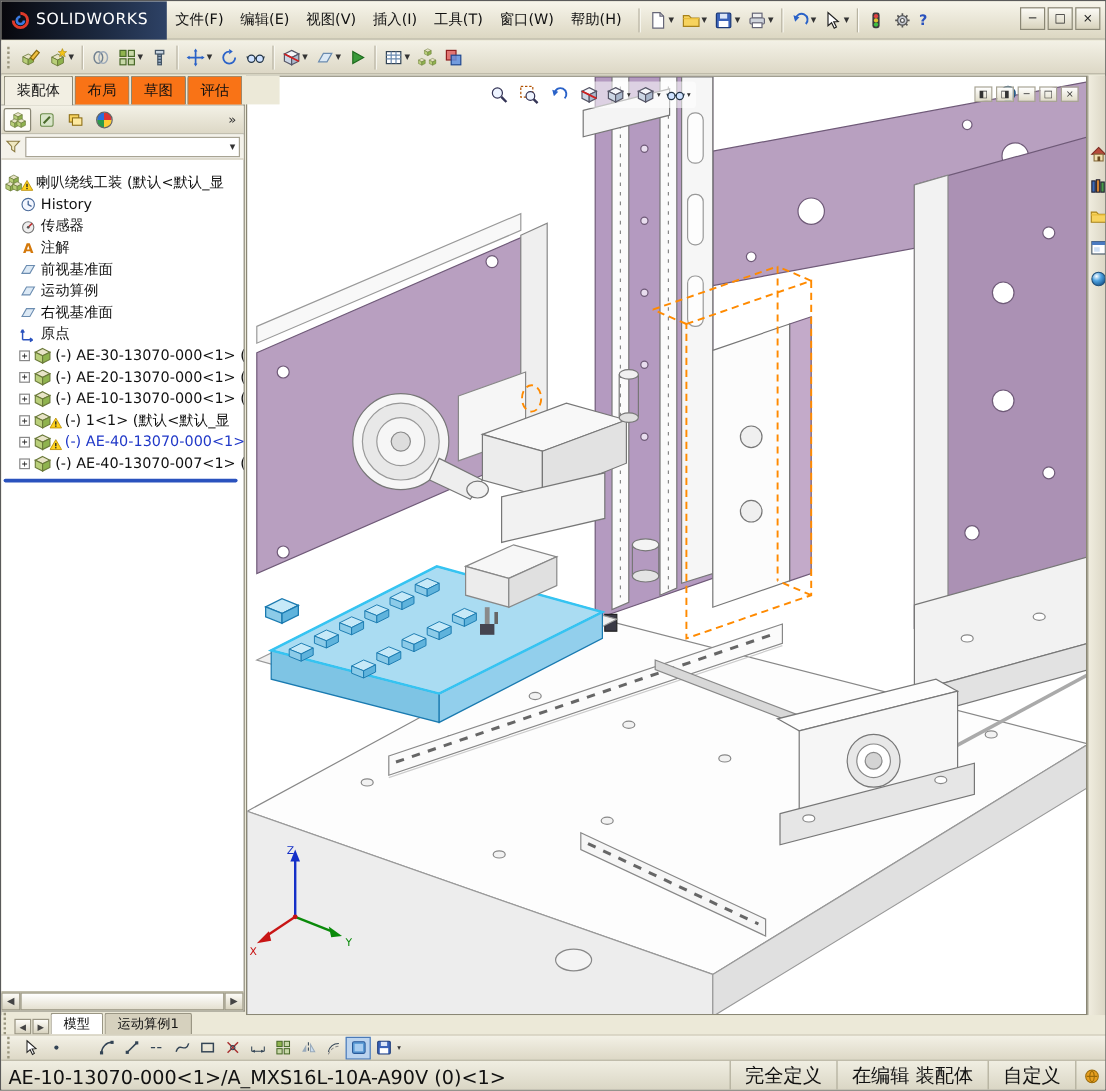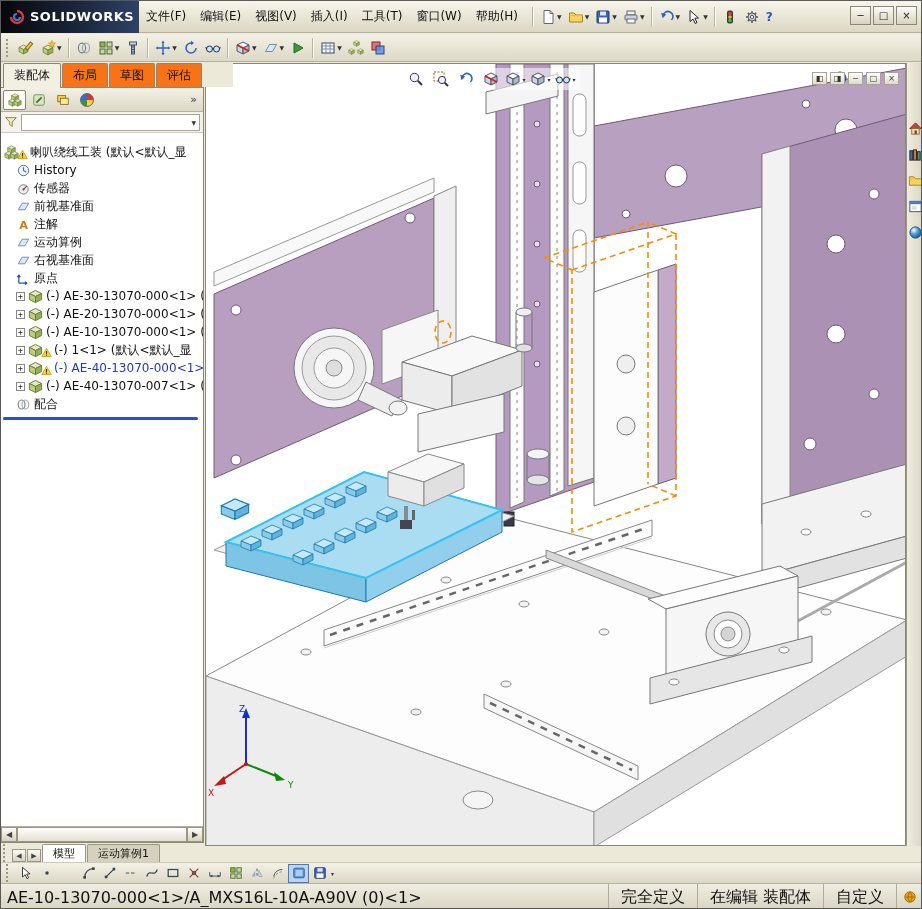--- a/index.html
+++ b/index.html
@@ -2,21 +2,21 @@
 <html><head>
 <meta charset="utf-8">
 <style>
 *{box-sizing:border-box;margin:0;padding:0}
 html,body{width:922px;height:909px}
 body{font-family:"DejaVu Sans","Liberation Sans",sans-serif;font-size:12px;color:#111;background:#ece9d8;overflow:hidden;-webkit-user-select:none;user-select:none}
 .app{position:relative;width:922px;height:909px;border:1px solid #5a5a5a;background:#ece9d8;overflow:hidden}
 
 .titlebar{position:absolute;left:0;top:0;width:100%;height:32px;background:linear-gradient(#f7f5eb,#dcd7c2);border-bottom:1px solid #b5b1a0;display:flex;align-items:center}
 .logo{width:138px;height:32px;background:linear-gradient(90deg,#07070c,#1c2940 60%,#2e4266);color:#fff;display:flex;align-items:center;gap:5px;padding-left:8px;flex:none}
-.logo-text{font-size:13px;font-weight:bold;letter-spacing:.5px}
+.logo-text{font-size:13px;font-weight:normal;letter-spacing:.5px}
 .menus{display:flex;}
 .menu{padding:4px 7px;cursor:default}
 .qt{display:flex;align-items:center;margin-left:4px}
 .qbtn{display:inline-flex;align-items:center;height:24px;padding:1px 2px;border:1px solid transparent}
 .dd{font-size:6px;color:#333;margin-left:1px}
 .sep{width:2px;height:20px;border-left:1px solid #b8b4a2;border-right:1px solid #fbfaf4;margin:0 3px;flex:none}
 .grip{width:5px;height:18px;border-left:2px dotted #9a967f;margin:0 4px 0 2px;flex:none}
 .wc{position:absolute;right:4px;top:5px;display:flex;gap:2px}
 .wcbtn{width:21px;height:19px;border:1px solid #8a8775;background:linear-gradient(#fcfbf6,#d8d3bd);display:flex;align-items:center;justify-content:center;font-size:10px;color:#222}
 
@@ -522,29 +522,29 @@
         <span class="tlabel">History</span>
       </div>
       <div class="trow c">
         <svg class="ti">
             <use href="#i-sensor"></use>
           </svg>
         <span class="tlabel">传感器</span>
       </div>
       <div class="trow c">
         <svg class="ti">
+            <use href="#i-annA"></use>
+          </svg>
+        <span class="tlabel">注解</span>
+      </div>
+      <div class="trow c">
+        <svg class="ti">
             <use href="#i-plane"></use>
           </svg>
         <span class="tlabel">前视基准面</span>
-      </div>
-      <div class="trow c">
-        <svg class="ti">
-            <use href="#i-annA"></use>
-          </svg>
-        <span class="tlabel">注解</span>
       </div>
       <div class="trow c">
         <svg class="ti">
             <use href="#i-plane"></use>
           </svg>
         <span class="tlabel">运动算例</span>
       </div>
       <div class="trow c">
         <svg class="ti">
             <use href="#i-plane"></use>
@@ -597,26 +597,20 @@
             <use href="#i-warn"></use>
           </svg>
         <span class="tlabel">(-) AE-40-13070-000&lt;1&gt;</span>
       </div>
       <div class="trow c">
         <span class="exp">+</span>
         <svg class="ti">
             <use href="#i-cube"></use>
           </svg>
         <span class="tlabel">(-) AE-40-13070-007&lt;1&gt; (默</span>
-      </div>
-      <div class="trow c">
-        <svg class="ti">
-            <use href="#i-clip"></use>
-          </svg>
-        <span class="tlabel">配合</span>
       </div>
       <div class="rollback"></div>
     </div>
     <div class="hscroll">
       <span class="sbtn">◀</span>
       <span class="sthumb"></span>
       <span class="sbtn">▶</span>
     </div>
   </div>
 

